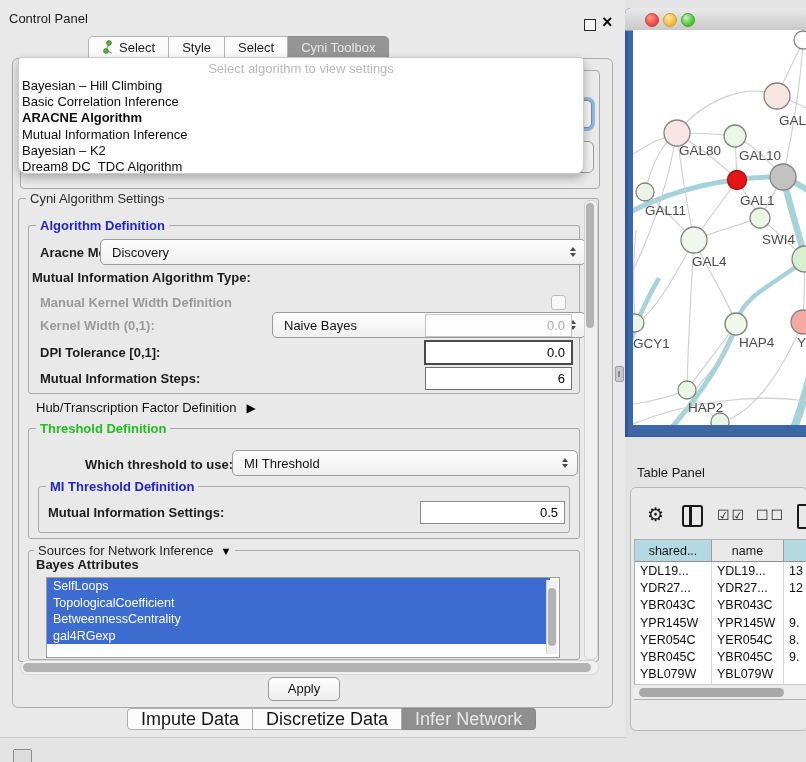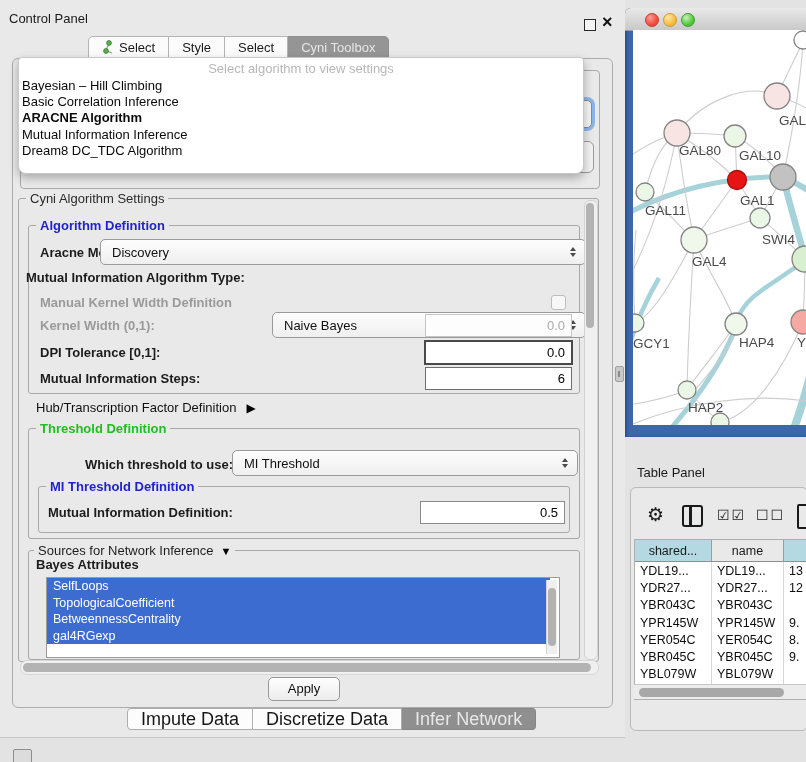--- a/index.html
+++ b/index.html
@@ -68,21 +68,21 @@
 
   .field{position:absolute;background:#FFF;display:flex;align-items:center;justify-content:flex-end;padding:0 6px;font-size:13px;z-index:2;}
   #field-kernel{left:425px;top:314px;width:133px;height:21px;border:1px solid #C6C6C6;color:#ABABAB;background:#FDFDFD;}
   #field-dpi{left:424px;top:340px;width:133px;height:21px;border:2px solid #4A4A4A;color:#000;}
   #field-steps{left:425px;top:367px;width:133px;height:21px;border:1px solid #6E6E6E;color:#000;}
   #field-mithr{left:420px;top:501px;width:131px;height:21px;border:1px solid #8A8A8A;color:#000;}
 
   #chk-kernel{left:551px;top:295px;width:13px;height:13px;border:1px solid #BDBDBD;border-radius:3px;background:#F7F7F7;z-index:2;}
 
   #lbl-aracne{left:40px;top:245px;}
-  #lbl-mitype{left:26px;top:270px;}
+  #lbl-mitype{left:32px;top:270px;}
   #lbl-manualk{left:40px;top:295px;}
   #lbl-kernel{left:40px;top:318px;}
   #lbl-dpi{left:40px;top:345px;}
   #lbl-steps{left:40px;top:371px;}
   #lbl-hub{left:36px;top:400px;font-weight:normal;color:#111;}
   #hub-arrow{display:inline-block;margin-left:10px;font-size:12px;color:#000;}
   #src-arrow{display:inline-block;margin-left:7px;font-size:11px;color:#000;}
   #lbl-which{left:85px;top:457px;}
   #lbl-mithr{left:48px;top:505px;}
   #lbl-dataattr{left:36px;top:557px;font-weight:bold;z-index:2;}
@@ -181,20 +181,21 @@
   <div class="abs" id="frag-combo1"></div>
   <div class="abs" id="frag-combo2"></div>
 
   <div class="abs" id="algo-popup">
     <div id="algo-placeholder">Select algorithm to view settings</div>
     <div id="algo-items">
         <div class="popup-item">Bayesian – Hill Climbing</div>
         <div class="popup-item">Basic Correlation Inference</div>
         <div class="popup-item bold">ARACNE Algorithm</div>
         <div class="popup-item">Mutual Information Inference</div>
+        <div class="popup-item">Bayesian – K2</div>
         <div class="popup-item">Dream8 DC_TDC Algorithm</div>
       </div>
   </div>
 
   <div class="abs groupbox" id="cyni-box"></div>
   <span class="grouptitle" id="cyni-title">Cyni Algorithm Settings</span>
 
   <div class="abs groupbox" id="algdef-box"></div>
   <span class="grouptitle" id="algdef-title">Algorithm Definition</span>
 
@@ -237,21 +238,21 @@
   <div class="combo" id="combo-which">
     <span>MI Threshold</span>
     <span class="arrows">
         <span class="tri-up"></span>
         <span class="tri-down"></span>
       </span>
   </div>
 
   <div class="abs groupbox" id="mithr-box"></div>
   <span class="grouptitle" id="mithr-title">MI Threshold Definition</span>
-  <span class="flabel" id="lbl-mithr">Mutual Information Definition:</span>
+  <span class="flabel" id="lbl-mithr">Mutual Information Settings:</span>
   <div class="field" id="field-mithr">0.5</div>
 
   <div class="abs groupbox" id="src-box"></div>
   <span class="grouptitle" id="src-title"><span>Sources for Network Inference</span><span id="src-arrow">▼</span></span>
   <span class="flabel" id="lbl-dataattr">Bayes Attributes</span>
 
   <div class="abs" id="attr-list">
     <div id="attr-items">
         <div class="attr-item">SelfLoops</div>
         <div class="attr-item">TopologicalCoefficient</div>

